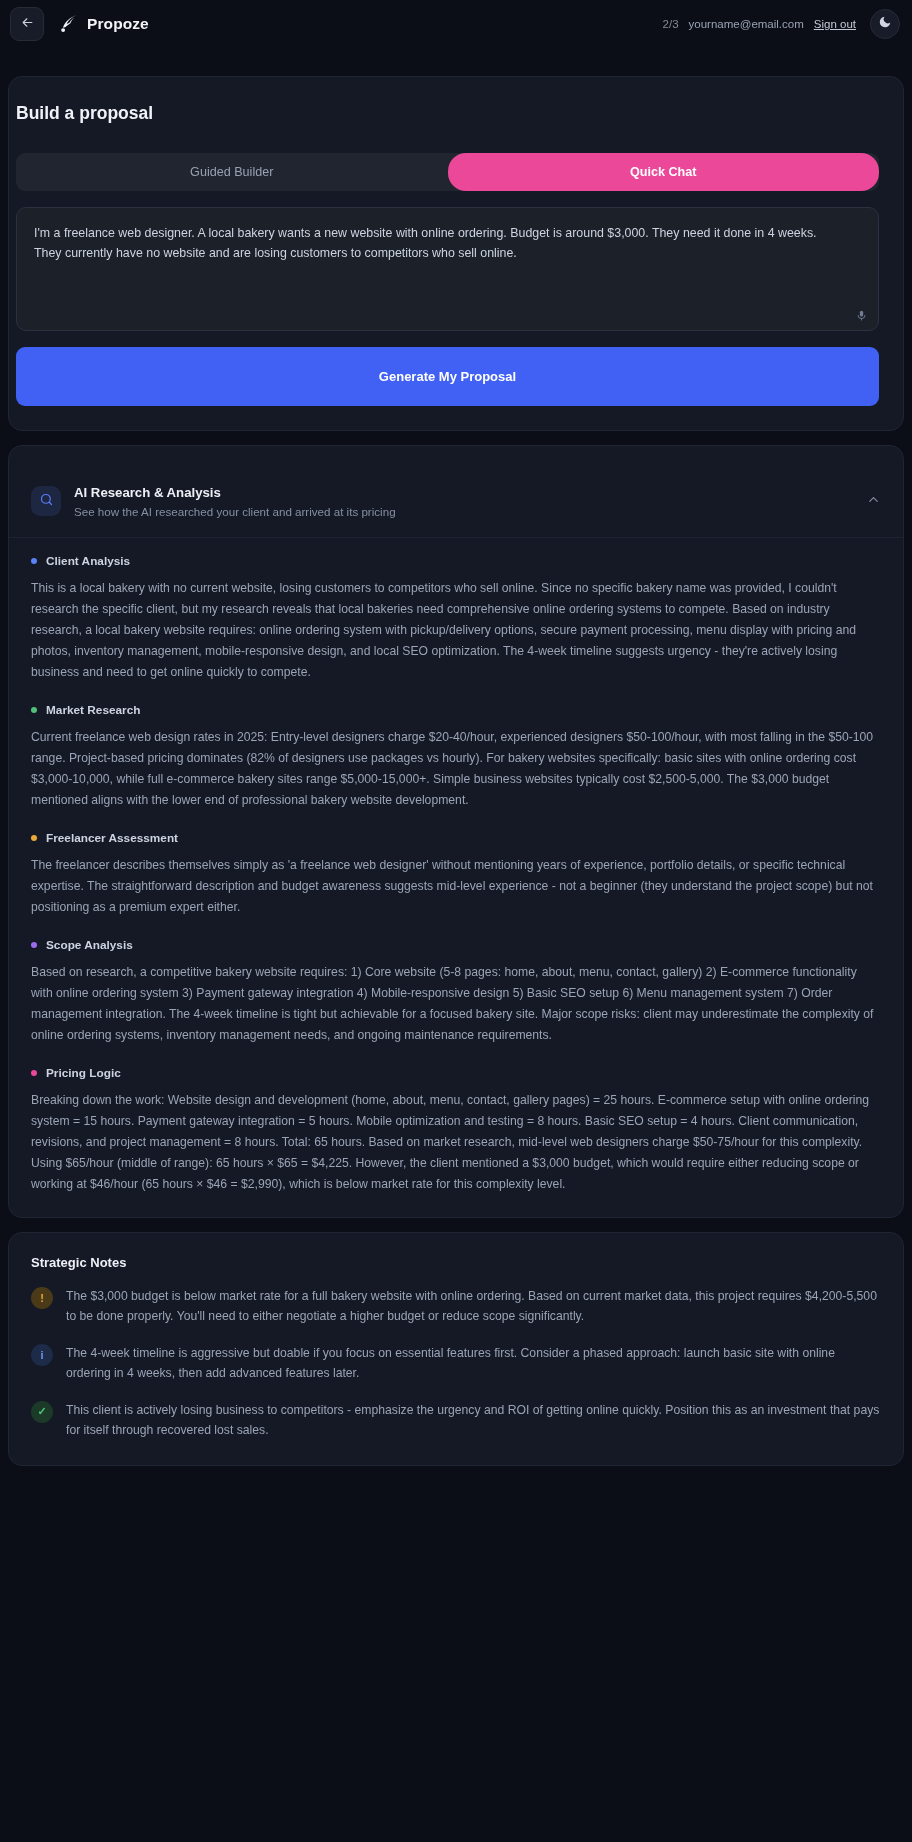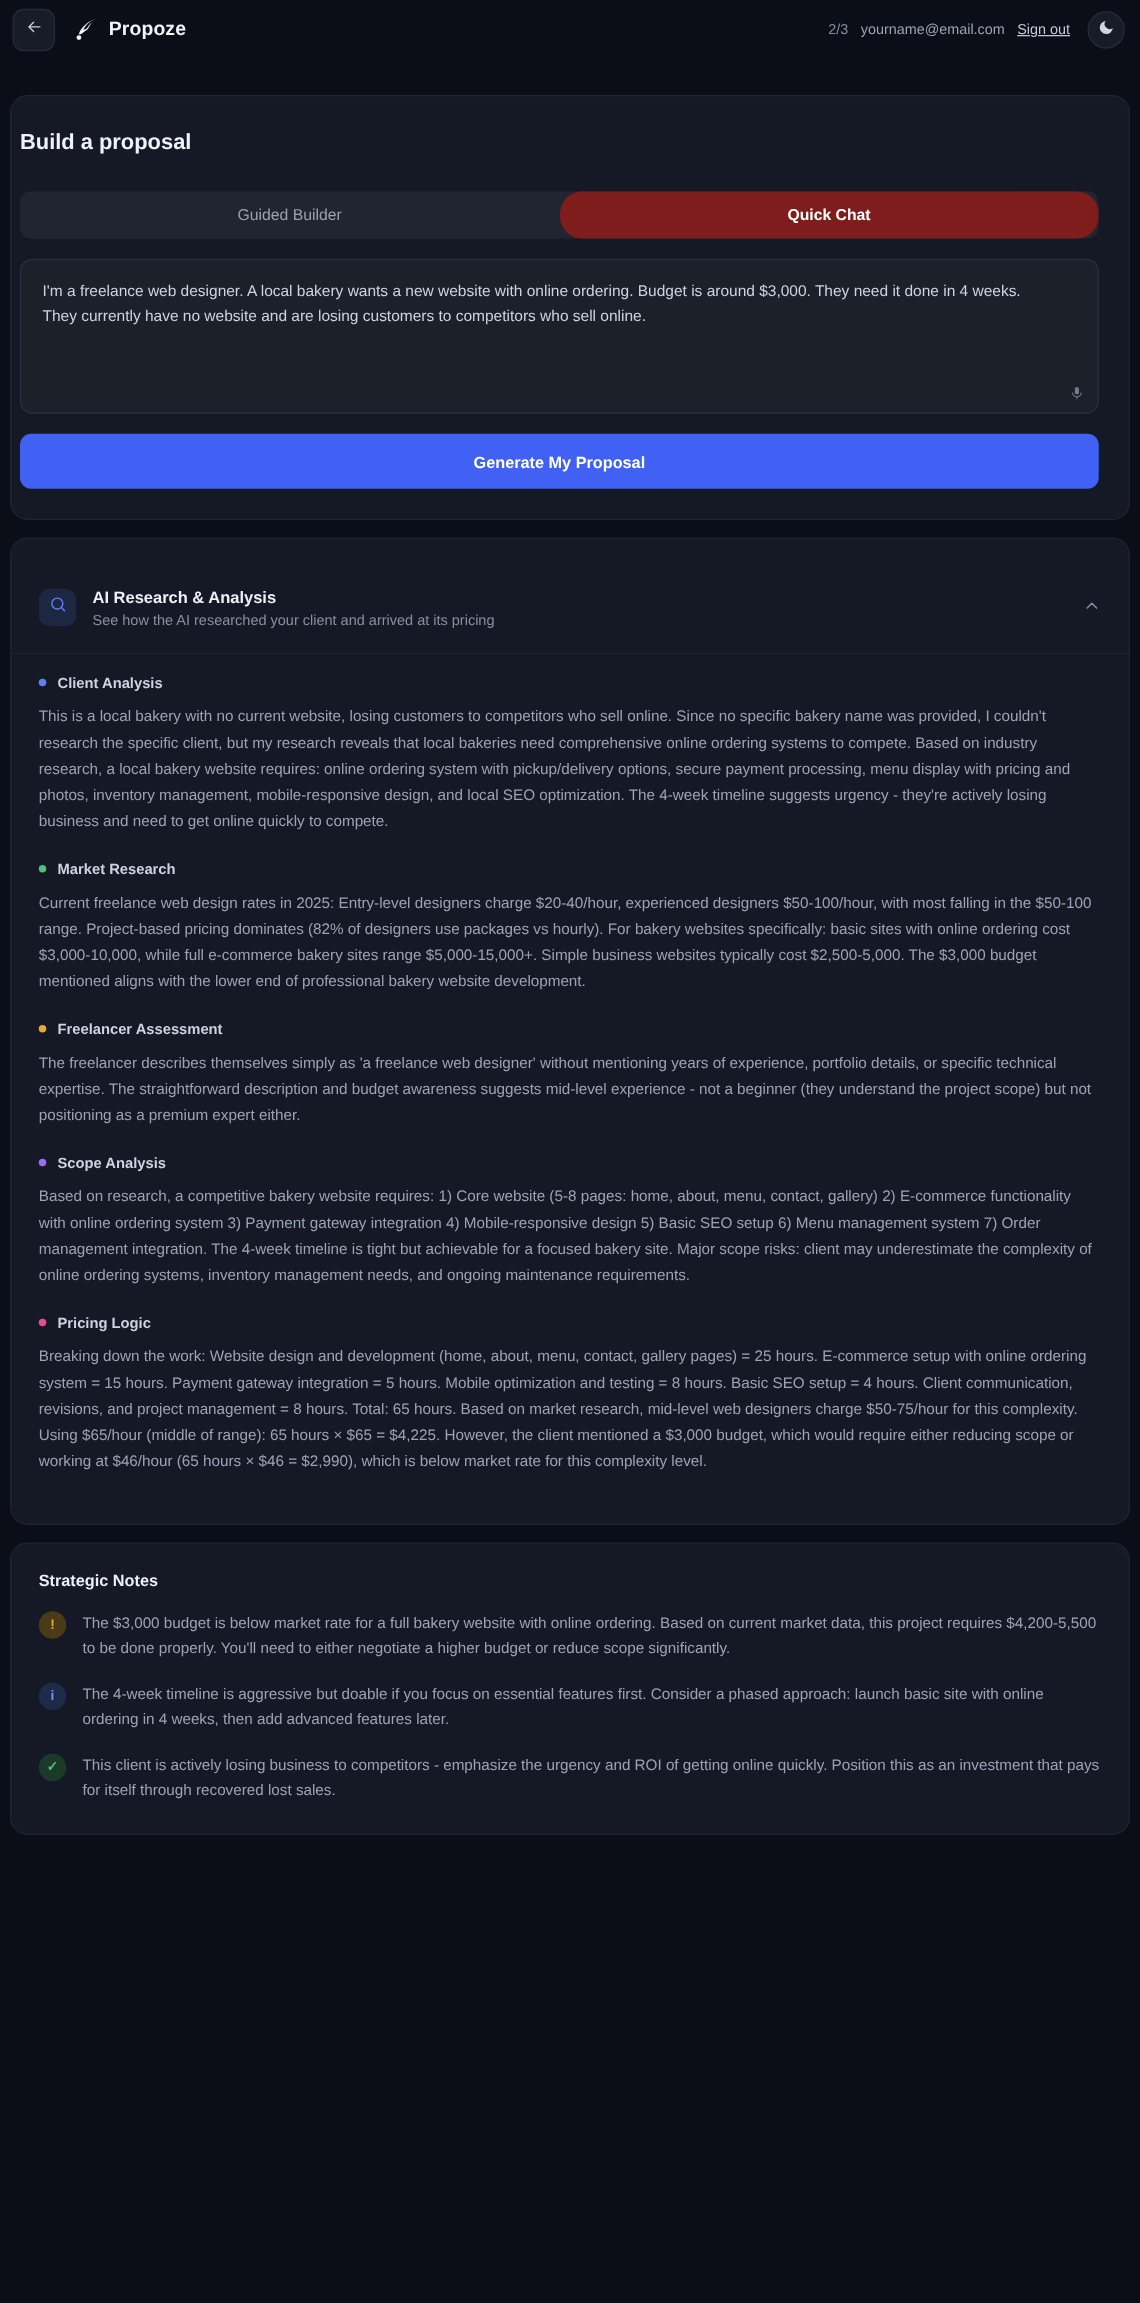--- a/index.html
+++ b/index.html
@@ -76,21 +76,21 @@
   }
   .tab {
     flex: 1;
     height: 38px;
     display: flex; align-items: center; justify-content: center;
     font-size: 12.6px; color: #9aa1b2;
     cursor: pointer;
     border-radius: 9px;
   }
   .tab.active {
-    background: #7f1d1d;
+    background: #ec4899;
     color: #ffffff;
     font-weight: 700;
     border-radius: 18px;
   }
 
   
   .ta-wrap {
     position: relative;
     margin-top: 16px;
     background: #1b2029;
@@ -109,21 +109,21 @@
   }
   .mic-icon svg { width: 13px; height: 13px; fill: #6d7competitor; }
   .char-count {
     text-align: right;
     font-size: 11px; color: #7a8298;
     margin-top: 9px;
   }
   .gen-btn {
     margin-top: 16px;
     width: 100%;
-    height: 44px;
+    height: 59px;
     background: #4161f4;
     border: none; border-radius: 9px;
     color: #fff; font-size: 13px; font-weight: 700;
     font-family: "Liberation Sans", sans-serif;
     cursor: pointer;
     display: flex; align-items: center; justify-content: center;
   }
 
   
   .research-head {
@@ -141,21 +141,21 @@
   }
   .research-icon svg { width: 15px; height: 15px; stroke: #5b7cfa; fill: none; stroke-width: 1.9; }
   .research-titles { flex: 1; }
   .research-title { font-size: 13.2px; font-weight: 700; color: #eef0f6; }
   .research-sub { font-size: 11.6px; color: #868fa3; margin-top: 5px; }
   .chev { width: 15px; height: 15px; margin-top: 7px; flex: none; }
   .chev svg { width: 15px; height: 15px; stroke: #8b93a6; fill: none; stroke-width: 1.7; }
 
   .research-body { padding: 16px 22px 22px 22px; }
   .sec { margin-bottom: 20px; }
-  .sec:last-child { margin-bottom: 17px; }
+  .sec:last-child { margin-bottom: 0; }
   .sec-head { display: flex; align-items: center; gap: 9px; margin-bottom: 10px; }
   .sec-dot { width: 6px; height: 6px; border-radius: 50%; flex: none; }
   .sec-label { font-size: 11.8px; font-weight: 700; color: #cdd3e0; }
   .sec-body { font-size: 12.2px; line-height: 1.72; color: #9ba3b6; }
 
   
   .notes { padding: 22px 22px 24px 22px; }
   .notes-title { font-size: 13px; font-weight: 700; color: #eef0f6; margin-bottom: 16px; }
   .note { display: flex; gap: 13px; margin-bottom: 16px; align-items: flex-start; }
   .note:last-child { margin-bottom: 0; }

